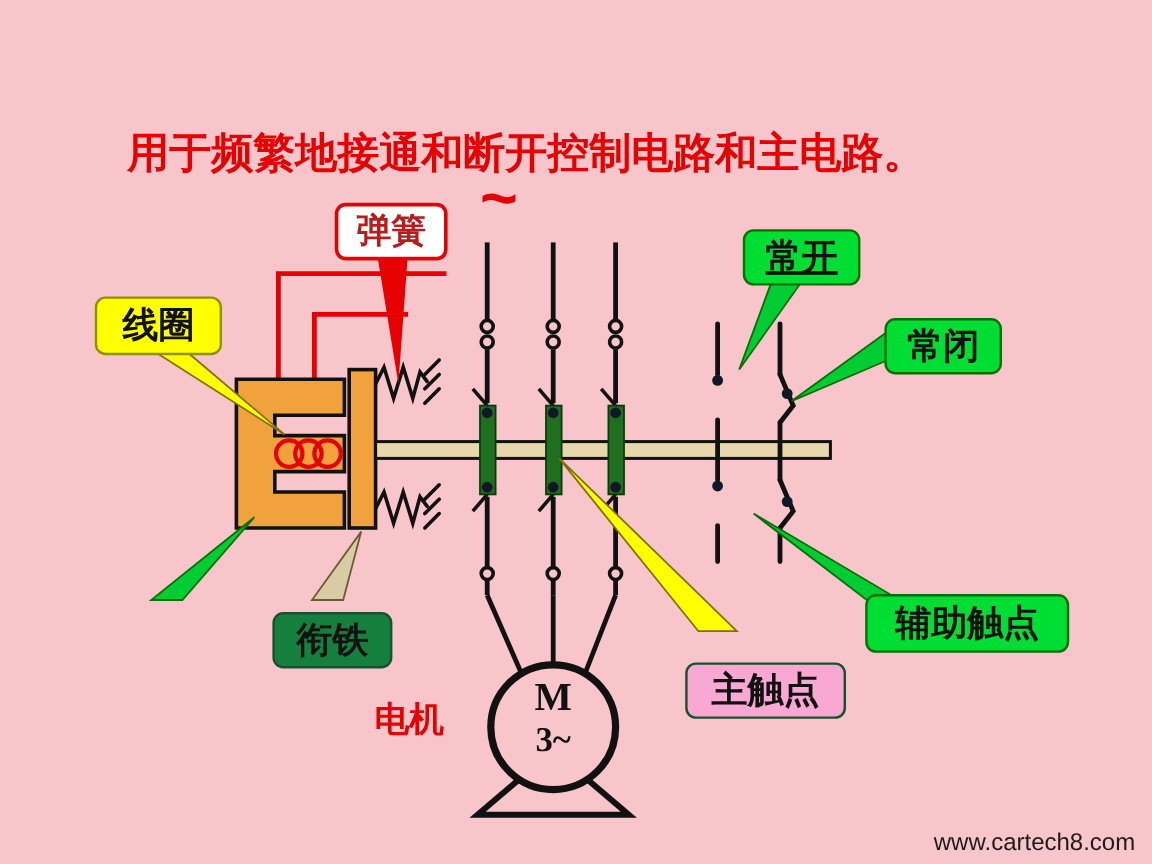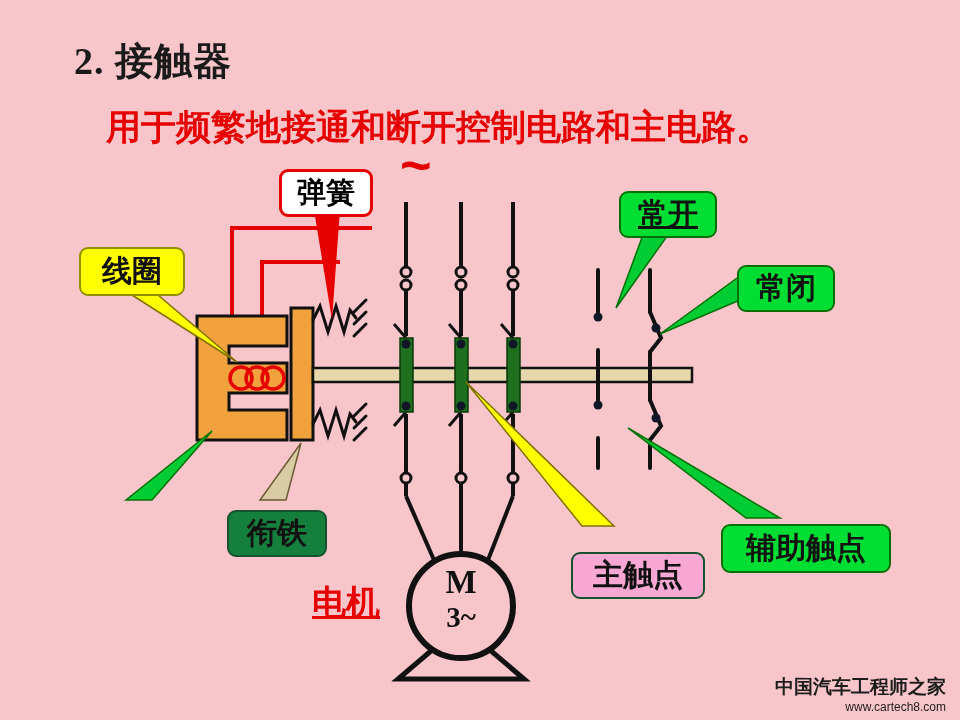--- a/index.html
+++ b/index.html
@@ -14,37 +14,37 @@
     font-family:"Liberation Serif", serif; letter-spacing:1px;
   }
   .subtitle {
     left:74px; top:104px; font-size:35px; font-weight:bold; color:#E60000;margin-left:32px;
   }
   .callout {
     position:absolute; display:flex; align-items:center; justify-content:center;
     font-weight:bold; font-size:30px; color:#111; border-radius:9px;
     white-space:nowrap;
   }
-  .c-spring   { left:279px; top:169px; width:88px;  height:42px; background:#FFFFFF; border:3px solid #E60000; color:#000000; font-size:29px; }
+  .c-spring   { left:279px; top:169px; width:88px;  height:42px; background:#FFFFFF; border:3px solid #E60000; color:#b91c1c; font-size:29px; }
   .c-coil     { left:79px;  top:247px; width:102px; height:45px; background:#FFFF00; border:2px solid #909000; }
   .c-open     { left:619px; top:191px; width:94px;  height:43px; background:#00DD33; border:2px solid #067006;text-decoration:underline; }
   .c-closed   { left:737px; top:265px; width:94px;  height:43px; background:#00DD33; border:2px solid #067006;text-align:center; }
   .c-ironcore { left:95px;  top:497px; width:96px;  height:43px; background:#D9CBA3; border:2px solid #6b5b35; }
   .c-armature { left:227px; top:510px; width:96px;  height:43px; background:#15803d; border:2px solid #14532d; }
   .c-main     { left:571px; top:523px; width:130px; height:43px; background:#f9a8d4; border:2px solid #14532d;margin-top:29px; }
-  .c-aux      { left:721px; top:524px; width:166px; height:45px; background:#00DD33; border:2px solid #067006; }
+  .c-aux      { left:721px; top:495px; width:166px; height:45px; background:#00DD33; border:2px solid #067006; }
   .t-red { color:#E60000; font-weight:bold; }
   .tilde { left:400px; top:134px; font-size:54px; }
   .power { left:528px; top:154px; font-size:34px; }
-  .motorlbl { left:312px; top:580px; font-size:34px;text-decoration:underline; }
+  .motorlbl { left:312px; top:580px; font-size:29px; }
   .motor-m     { left:433px; top:564px; width:56px; text-align:center; font-size:33px; font-weight:bold; color:#111; font-family:"Liberation Serif", serif; }
   .motor-phase { left:433px; top:601px; width:56px; text-align:center; font-size:29px; font-weight:bold; color:#111; font-family:"Liberation Serif", serif; }
   .watermark { right:14px; bottom:6px; text-align:right; color:#1c1c1c; }
   .watermark .wm1 { font-size:19px; font-weight:bold; }
-  .watermark .wm2 { font-size:12px; }
+  .watermark .wm2 { font-size:20px; }
 </style>
 </head>
 <body>
 
 <div class="slide">
 
   <svg class="abs" style="left:0;top:0" width="960" height="720" viewBox="0 0 960 720">
 
     <g stroke="#E60000" stroke-width="4" fill="none">
       <polyline points="232,316 232,228 372,228"></polyline>
@@ -157,34 +157,32 @@
       <polygon points="124,290 152,290 237,362" fill="#FFFF00" stroke="#807000" stroke-width="1.5"></polygon>
       <polygon points="644,232 670,232 616,308" fill="#00CC33" stroke="#067006" stroke-width="1.5"></polygon>
       <polygon points="740,276 740,300 660,334" fill="#00CC33" stroke="#067006" stroke-width="1.5"></polygon>
       <polygon points="126,500 152,500 212,431" fill="#00CC33" stroke="#067006" stroke-width="1.5"></polygon>
       <polygon points="260,500 286,500 301,443" fill="#D9CBA3" stroke="#6b5b35" stroke-width="1.5"></polygon>
       <polygon points="582,526 614,526 466,382" fill="#FFFF00" stroke="#807000" stroke-width="1.5"></polygon>
       <polygon points="746,518 780,518 628,428" fill="#00CC33" stroke="#067006" stroke-width="1.5"></polygon>
     </g>
   </svg>
 
-  <div class="abs title">2. 接触器</div>
   <div class="abs subtitle">用于频繁地接通和断开控制电路和主电路。</div>
 
   <div class="abs t-red tilde">~</div>
   <div class="abs t-red motorlbl">电机</div>
   <div class="abs motor-m">M</div>
   <div class="abs motor-phase">3~</div>
 
   <div class="callout c-spring">弹簧</div>
   <div class="callout c-coil">线圈</div>
   <div class="callout c-open">常开</div>
   <div class="callout c-closed">常闭</div>
   <div class="callout c-armature">衔铁</div>
   <div class="callout c-main">主触点</div>
   <div class="callout c-aux">辅助触点</div>
 
   <div class="abs watermark">
-    <div class="wm1">中国汽车工程师之家</div>
     <div class="wm2">www.cartech8.com</div>
   </div>
 
 </div>
 
 </body></html>

